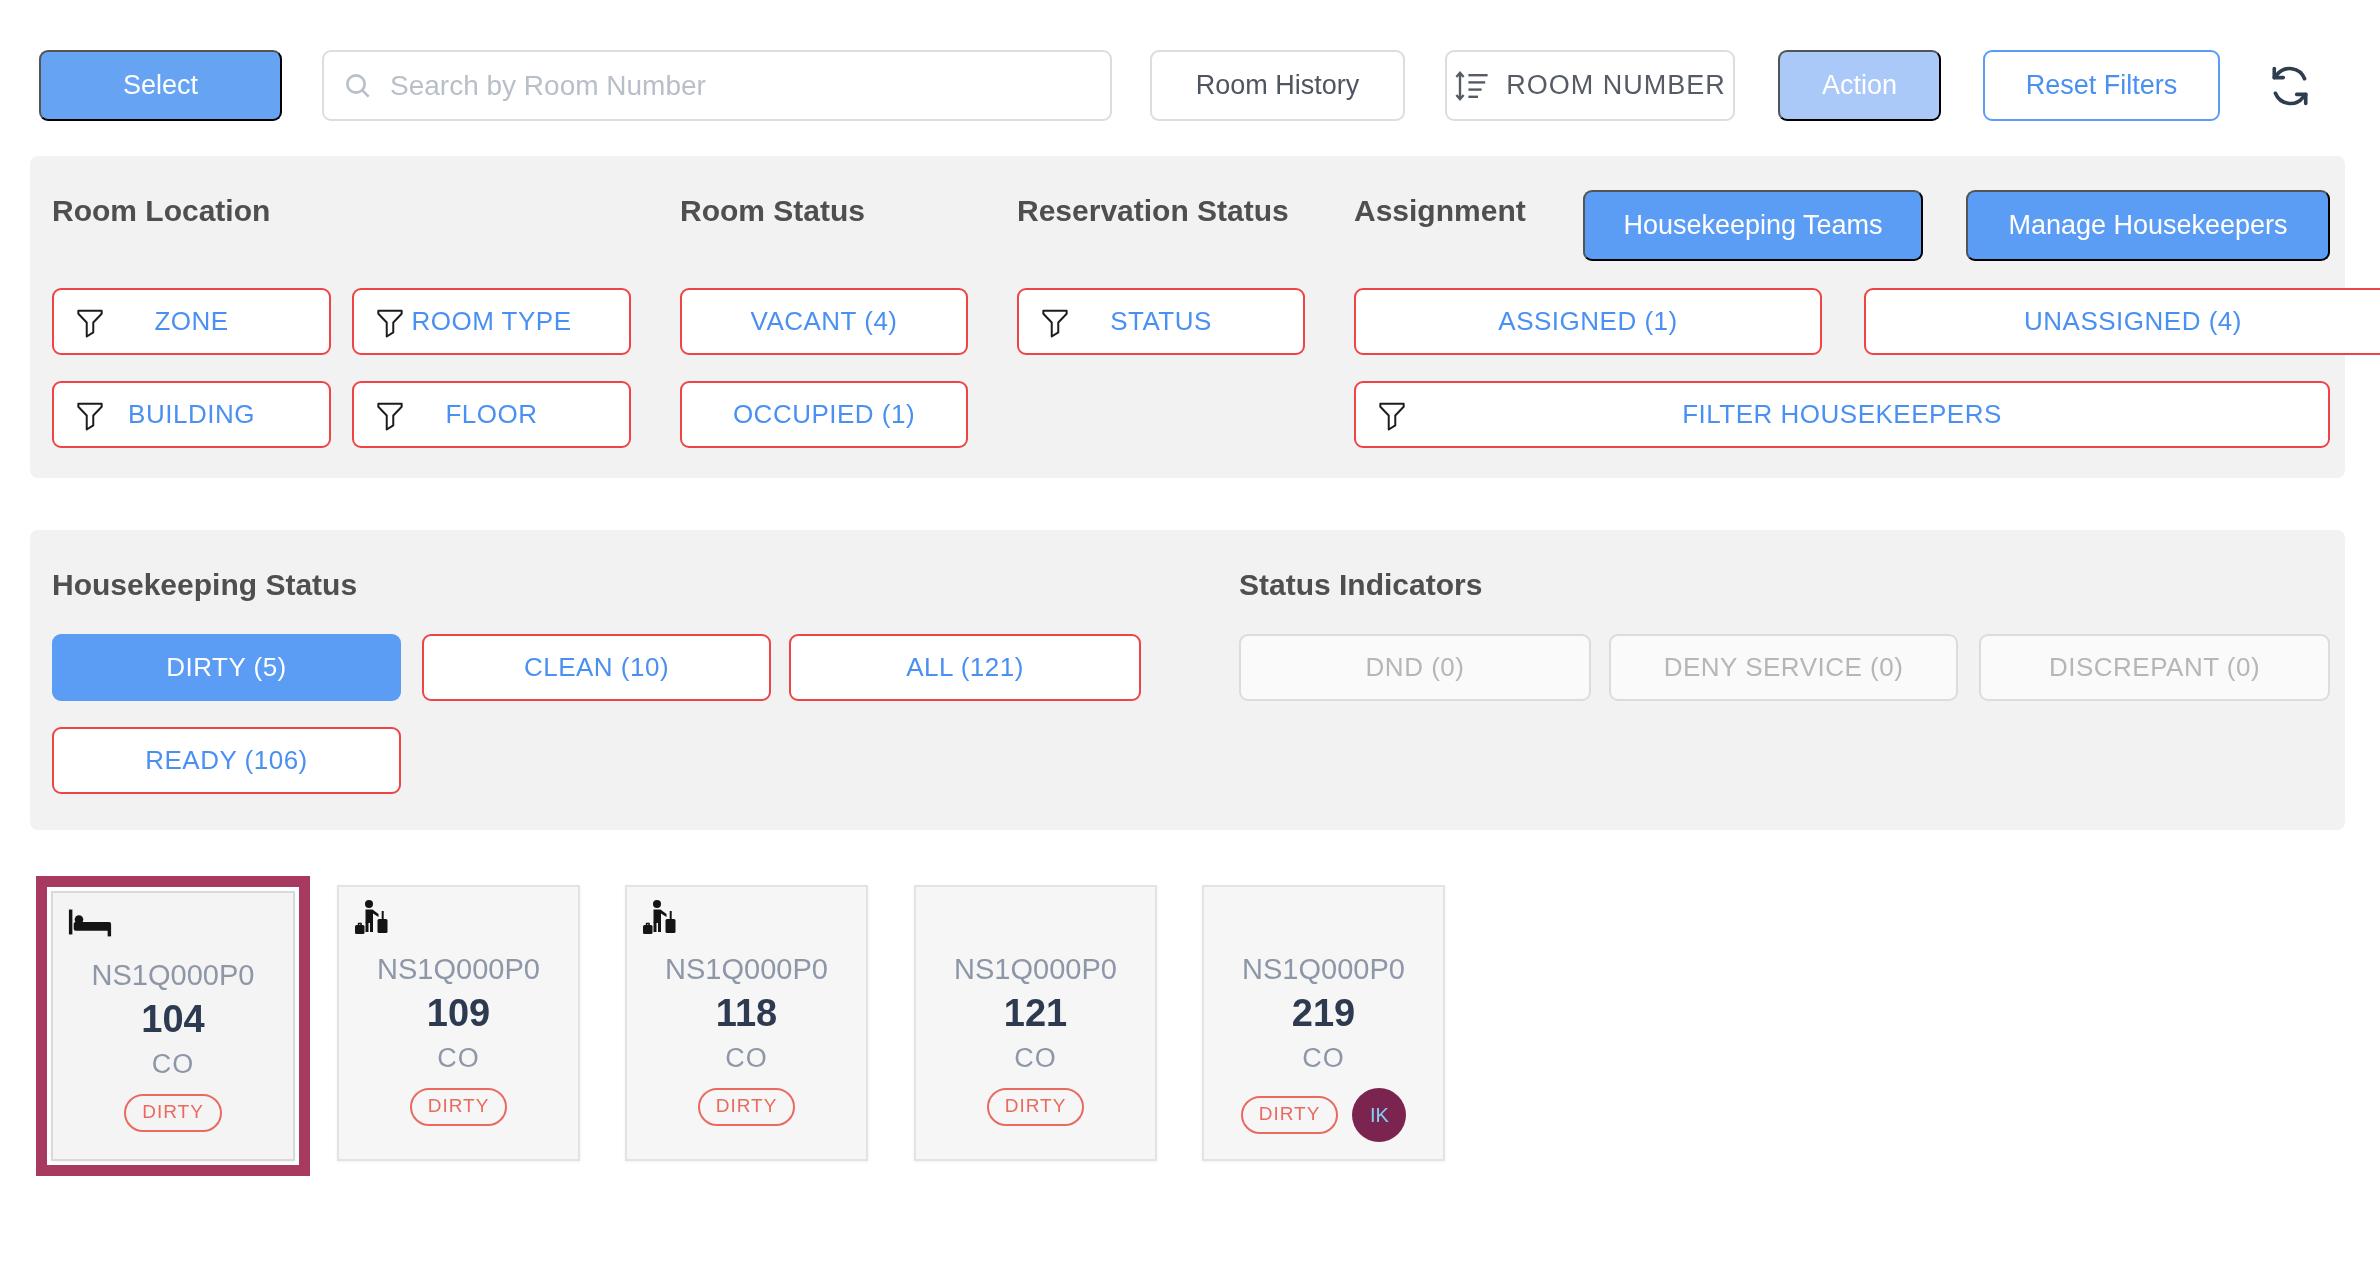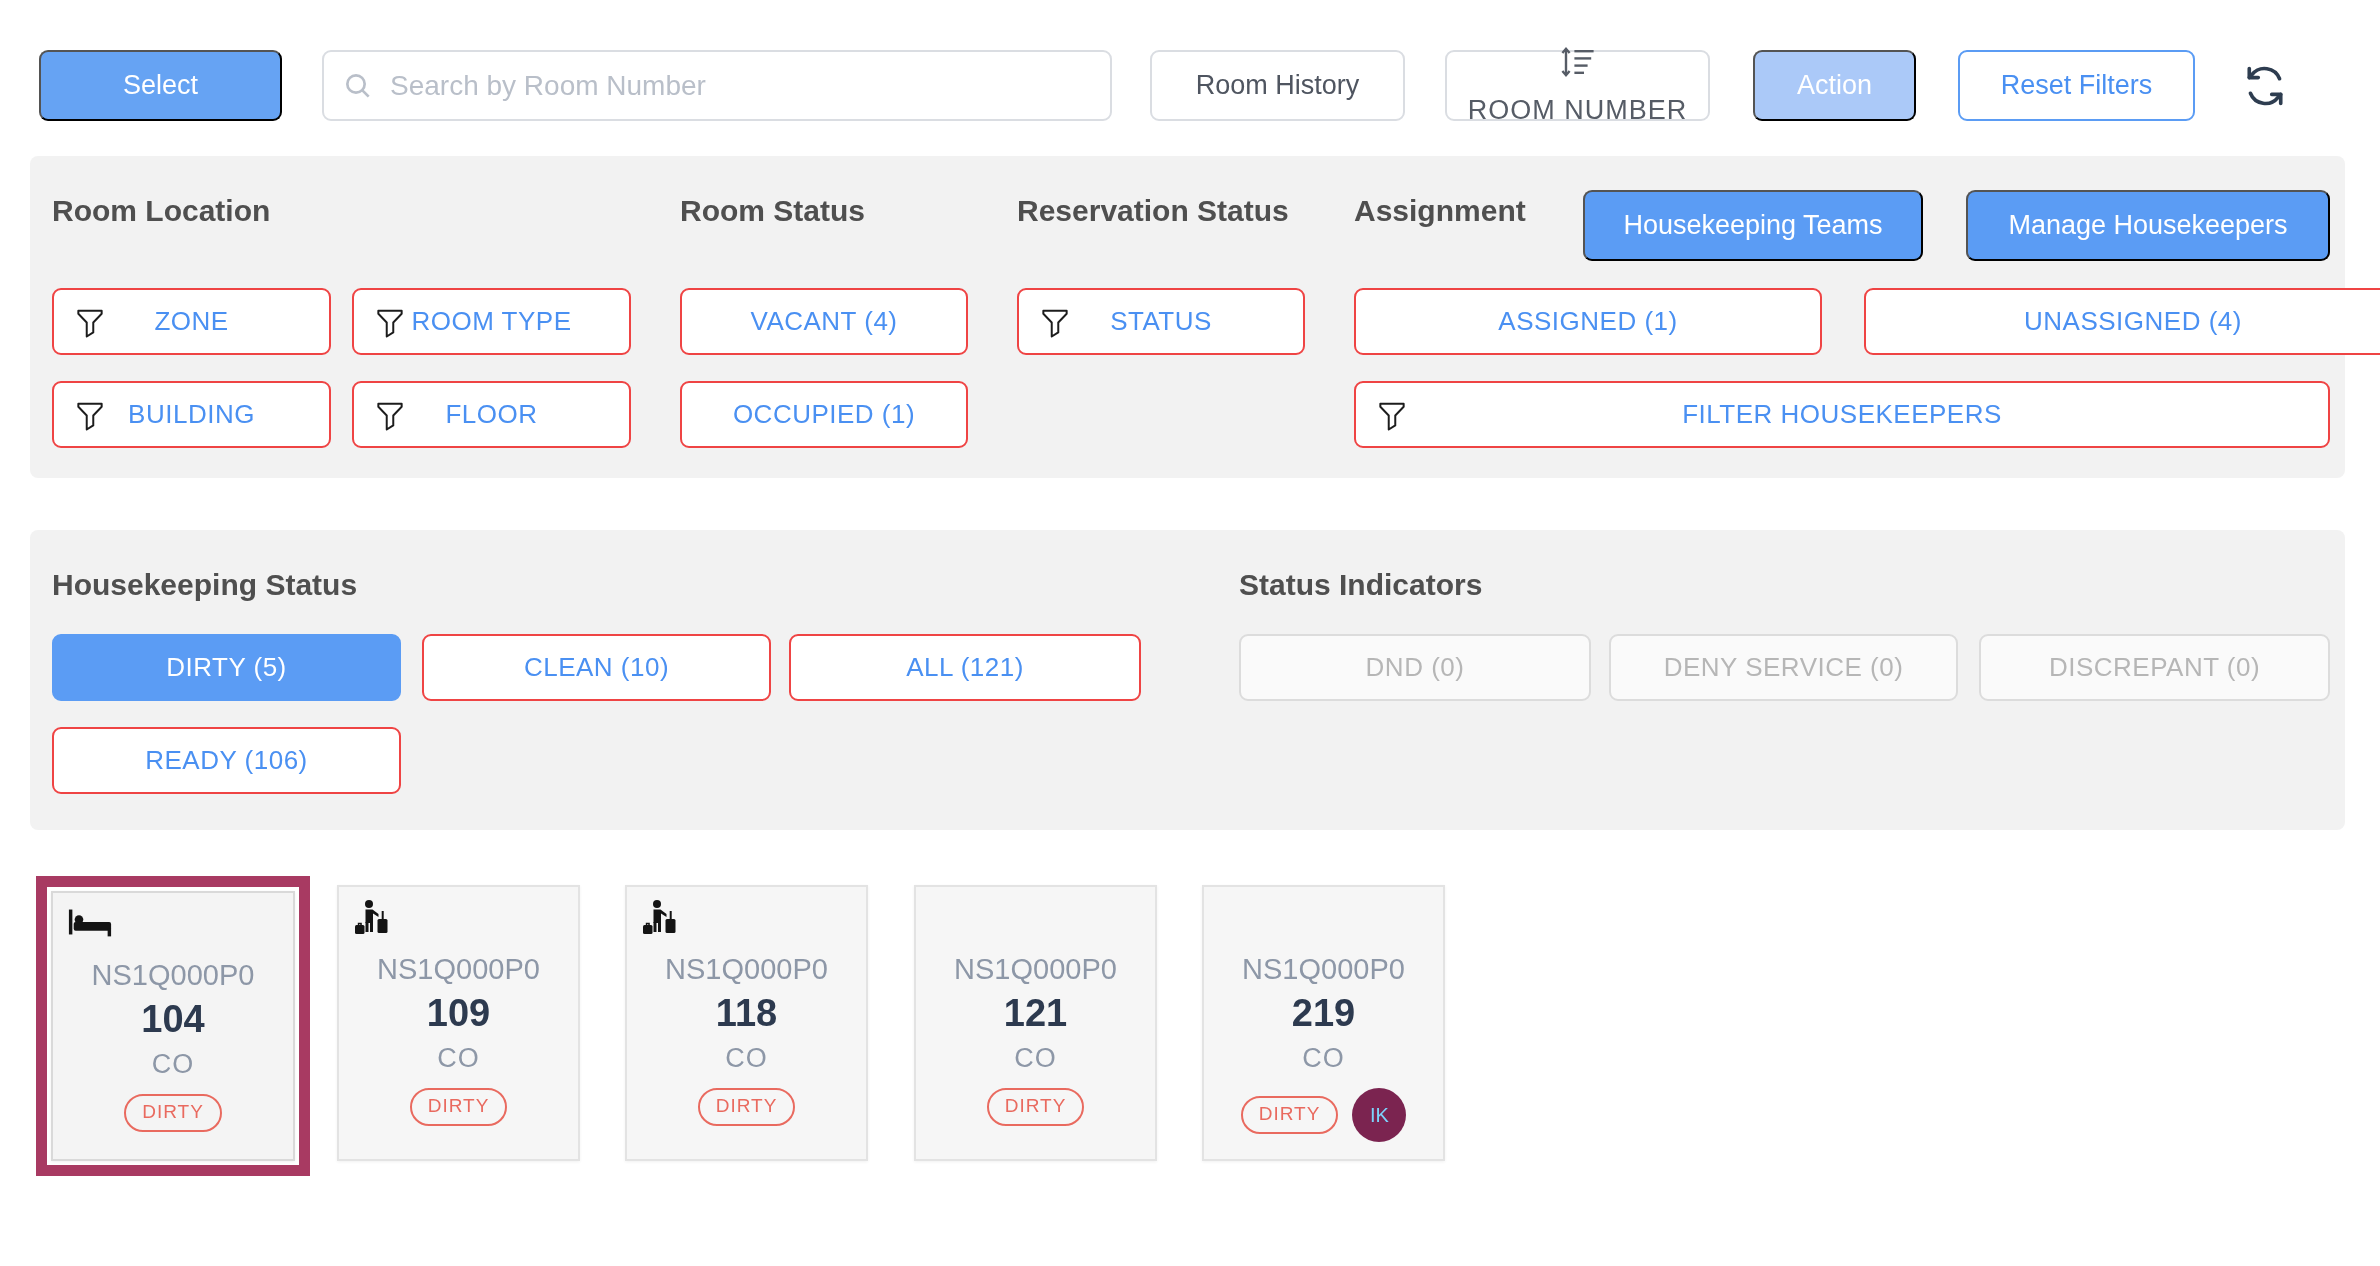--- a/index.html
+++ b/index.html
@@ -8,21 +8,21 @@
 
   
   .topbar { position: absolute; top: 50px; left: 30px; height: 71px; display: flex; align-items: center; padding-left: 9px; }
   .btn { display: flex; align-items: center; justify-content: center; height: 71px;
          border-radius: 9px; font-size: 27px; cursor: pointer; white-space: nowrap; }
   .btn-primary   { background: #66a3f3; color: #fff; width: 243px; }
   .btn-disabled  { background: #abc9f8; color: #fff; width: 163px; margin-left: 43px; }
   .btn-outline-gray { background: #fff; border: 2px solid #dadde2; color: #4f5560; }
   .btn-outline-blue { background: #fff; border: 2px solid #5b9cf4; color: #4a90f2; }
   .btn-room-history { width: 255px; margin-left: 38px; }
-  .btn-sort { width: 265px; margin-left: 40px; color: #565c66; letter-spacing: 1px; gap: 16px; flex-direction: column; }
+  .btn-sort { width: 290px; margin-left: 40px; color: #565c66; letter-spacing: 1px; gap: 16px; }
   .btn-reset { width: 237px; margin-left: 42px; }
   .searchbox { position: relative; margin-left: 40px; }
   .searchbox input { width: 790px; height: 71px; border: 2px solid #dadde2; border-radius: 9px;
       font-size: 28px; color: #444; padding: 0 20px 0 66px; outline: none; background:#fff;
       font-family: "Liberation Sans", sans-serif; }
   .searchbox input::placeholder { color: #b9bfc9; }
   .search-ic { position: absolute; left: 20px; top: 20px; }
   .refresh-wrap { margin-left: 47px; display:flex; align-items:center; cursor: pointer; }
 
   

